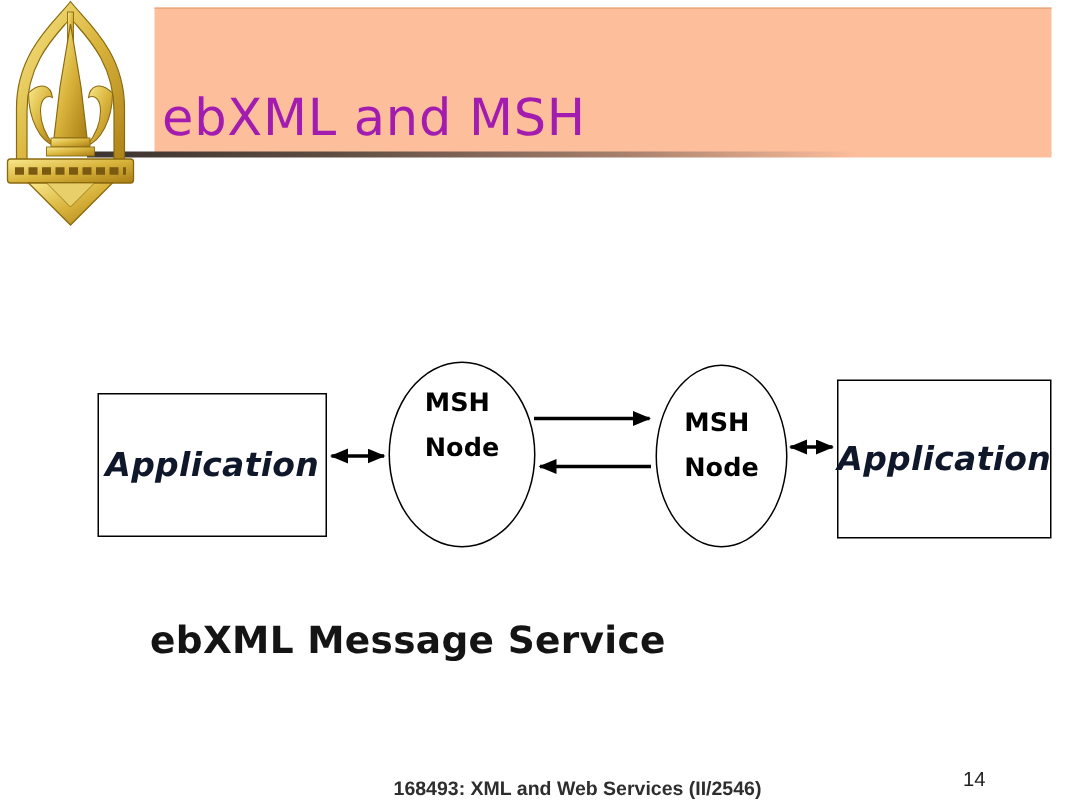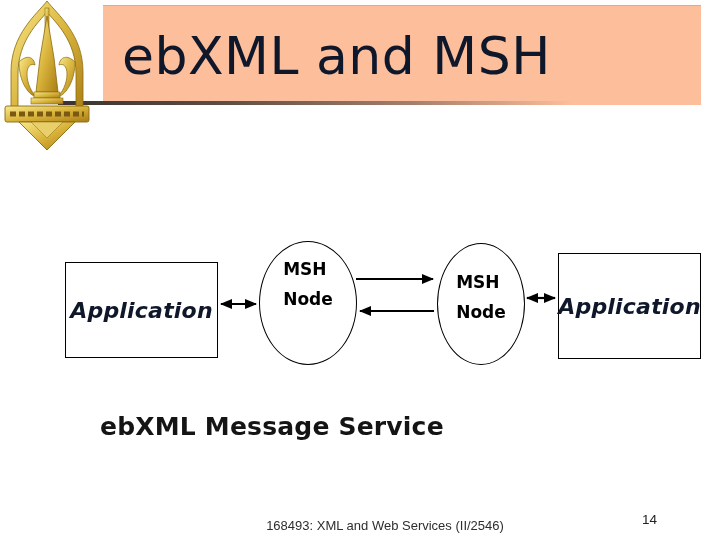--- a/index.html
+++ b/index.html
@@ -8,22 +8,22 @@
     overflow:hidden;font-family:"DejaVu Sans","Liberation Sans",sans-serif;
     margin:0 auto;
   }
   
   .banner{
     position:absolute;left:103px;top:5px;width:598px;height:98px;
     background:#FDBE9C;border-top:1px solid #eba87f;
     display:flex;align-items:flex-end;box-sizing:border-box;
   }
   .banner h1{
-    margin:14px;padding:0 0 5px 5px;font-size:52px;font-weight:400;
-    color:#0f172a;line-height:1.05;letter-spacing:.5px;white-space:nowrap;
+    margin:0;padding:0 0 5px 5px;font-size:34px;font-weight:400;
+    color:#a21caf;line-height:1.05;letter-spacing:.5px;white-space:nowrap;
   }
   .rule{
     position:absolute;left:58px;top:101px;width:643px;height:4px;
     background:linear-gradient(to right,#3a332e 0%,#5d4c42 25%,#a57f6b 55%,#fdbe9c 80%,#fdbe9c 100%);
   }
   .logo{position:absolute;left:1px;top:0;width:92px;height:152px;z-index:5;}
   
   .dg-box{
     position:absolute;border:1.5px solid #000;background:#fff;box-sizing:border-box;
     display:flex;align-items:center;justify-content:center;
@@ -40,21 +40,21 @@
   .node-label{display:inline-block;text-align:left;}
   .node-label span{display:block;font-weight:bold;font-size:17px;line-height:1.75;color:#000;}
   .arrows{position:absolute;left:0;top:0;width:720px;height:540px;pointer-events:none;}
   
   .caption{
     position:absolute;left:100px;top:412px;width:490px;text-align:left;
     font-size:25px;font-weight:bold;color:#141414;letter-spacing:.2px;
   }
   .footer{
     position:absolute;left:180px;top:518px;width:410px;text-align:center;
-    font-size:13px;color:#2e2e2e;font-family:"Liberation Sans","DejaVu Sans",sans-serif;
+    font-size:13px;color:#2e2e2e;font-family:"Liberation Sans","DejaVu Sans",sans-serif;font-weight:bold;
   }
   .pagenum{
     position:absolute;left:642px;top:512px;width:48px;text-align:left;
     font-size:13.5px;color:#222;font-family:"Liberation Sans","DejaVu Sans",sans-serif;
   }
 </style>
 </head>
 <body>
 
 <div class="slide">

